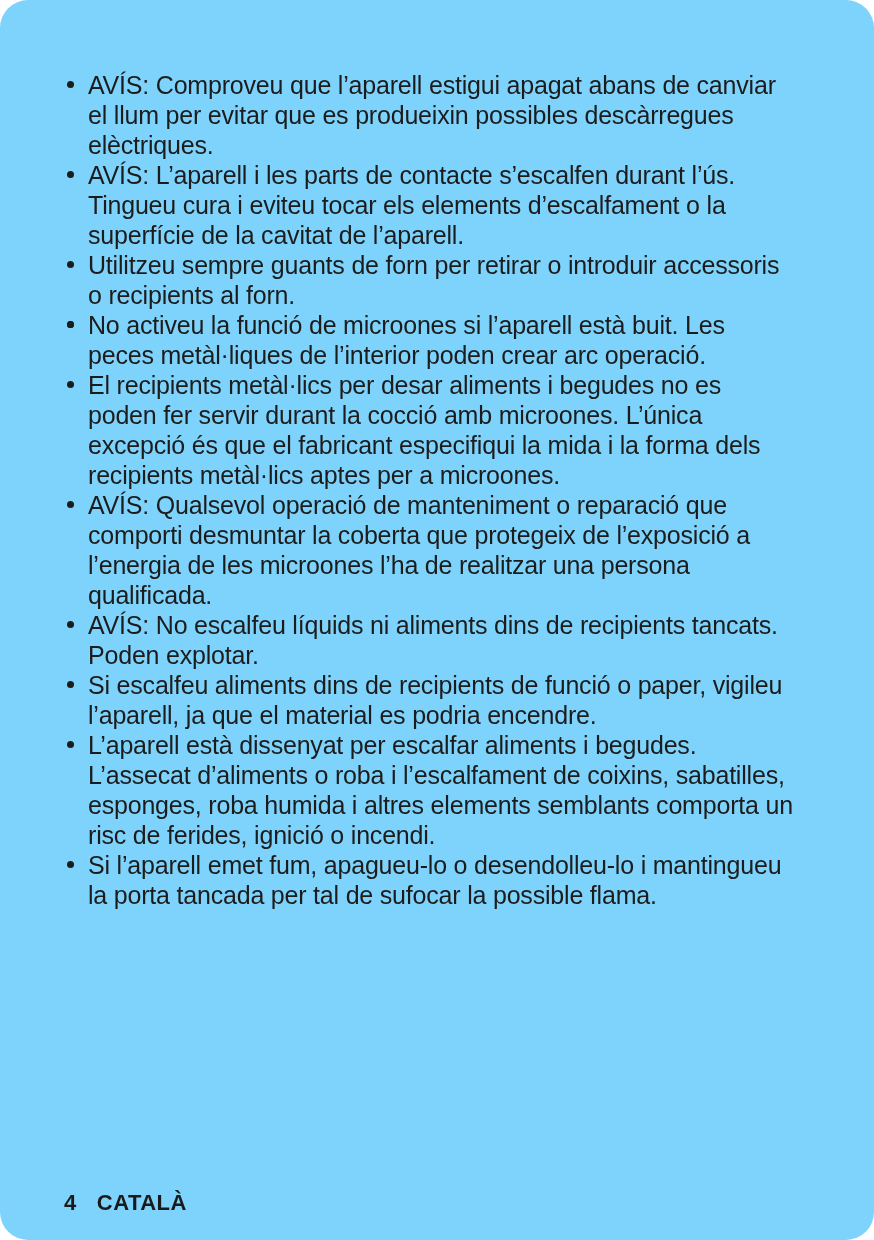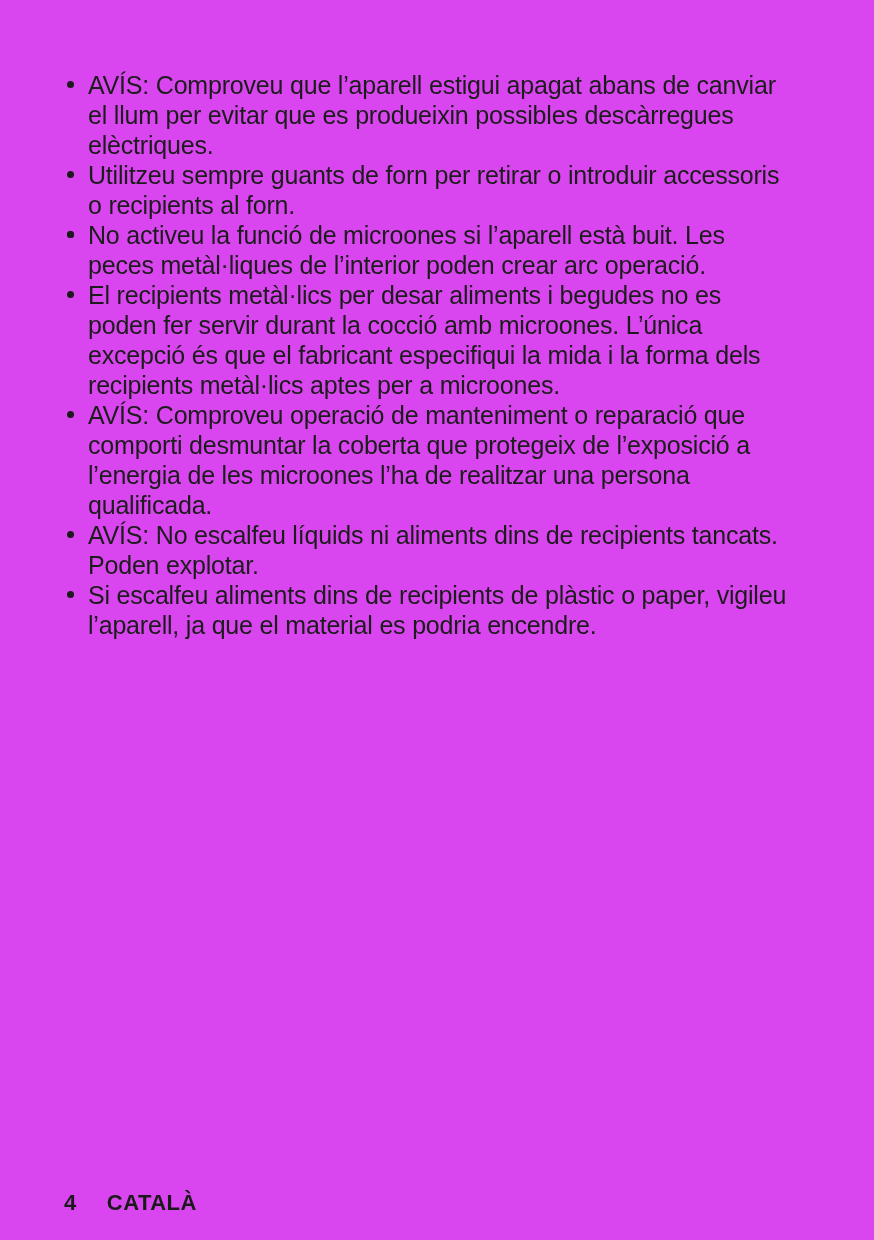--- a/index.html
+++ b/index.html
@@ -4,24 +4,25 @@
 <style>
   html, body {
     margin: 0;
     padding: 0;
     background: #ffffff;
   }
   .doc-page {
     position: relative;
     width: 874px;
     height: 1240px;
-    background: #d946ef;
+    background: #7dd3fc;
     font-family: "Liberation Sans", sans-serif;
     color: #1c1c1c;
     overflow: hidden;
+    border-radius: 28px;
   }
   ul.warning-list {
     position: absolute;
     left: 64px;
     top: 70px;
     width: 730px;
     margin: 0;
     padding: 0;
     list-style: none;
   }
@@ -48,37 +49,40 @@
     left: 64px;
     top: 1190px;
     font-size: 22px;
     font-weight: 700;
     letter-spacing: 0.5px;
     color: #1a1a1a;
     display: flex;
     align-items: baseline;
   }
   .page-footer .lang {
-    margin-left: 30px;
+    margin-left: 20px;
   }
 </style>
 </head>
 <body>
 
 <div class="doc-page">
 
   <ul class="warning-list">
       <li><span class="dot"></span><span class="txt">AVÍS: Comproveu que l’aparell estigui apagat abans de canviar el llum per evitar que es produeixin possibles descàrregues elèctriques.</span></li>
+      <li><span class="dot"></span><span class="txt">AVÍS: L’aparell i les parts de contacte s’escalfen durant l’ús. Tingueu cura i eviteu tocar els elements d’escalfament o la superfície de la cavitat de l’aparell.</span></li>
       <li><span class="dot"></span><span class="txt">Utilitzeu sempre guants de forn per retirar o introduir accessoris o recipients al forn.</span></li>
       <li><span class="dot"></span></li>
       <li><span class="dot"></span><span class="txt">No activeu la funció de microones si l’aparell està buit. Les peces metàl·liques de l’interior poden crear arc operació.</span></li>
       <li><span class="dot"></span><span class="txt">El recipients metàl·lics per desar aliments i begudes no es poden fer servir durant la cocció amb microones. L’única excepció és que el fabricant especifiqui la mida i la forma dels recipients metàl·lics aptes per a microones.</span></li>
-      <li><span class="dot"></span><span class="txt">AVÍS: Comproveu operació de manteniment o reparació que comporti desmuntar la coberta que protegeix de l’exposició a l’energia de les microones l’ha de realitzar una persona qualificada.</span></li>
+      <li><span class="dot"></span><span class="txt">AVÍS: Qualsevol operació de manteniment o reparació que comporti desmuntar la coberta que protegeix de l’exposició a l’energia de les microones l’ha de realitzar una persona qualificada.</span></li>
       <li><span class="dot"></span><span class="txt">AVÍS: No escalfeu líquids ni aliments dins de recipients tancats. Poden explotar.</span></li>
-      <li><span class="dot"></span><span class="txt">Si escalfeu aliments dins de recipients de plàstic o paper, vigileu l’aparell, ja que el material es podria encendre.</span></li>
+      <li><span class="dot"></span><span class="txt">Si escalfeu aliments dins de recipients de funció o paper, vigileu l’aparell, ja que el material es podria encendre.</span></li>
+      <li><span class="dot"></span><span class="txt">L’aparell està dissenyat per escalfar aliments i begudes. L’assecat d’aliments o roba i l’escalfament de coixins, sabatilles, esponges, roba humida i altres elements semblants comporta un risc de ferides, ignició o incendi.</span></li>
+      <li><span class="dot"></span><span class="txt">Si l’aparell emet fum, apagueu-lo o desendolleu-lo i mantingueu la porta tancada per tal de sufocar la possible flama.</span></li>
     </ul>
 
   <div class="page-footer">
     <span class="pnum">4</span>
     <span class="lang">CATALÀ</span>
   </div>
 
 </div>
 
 </body></html>

